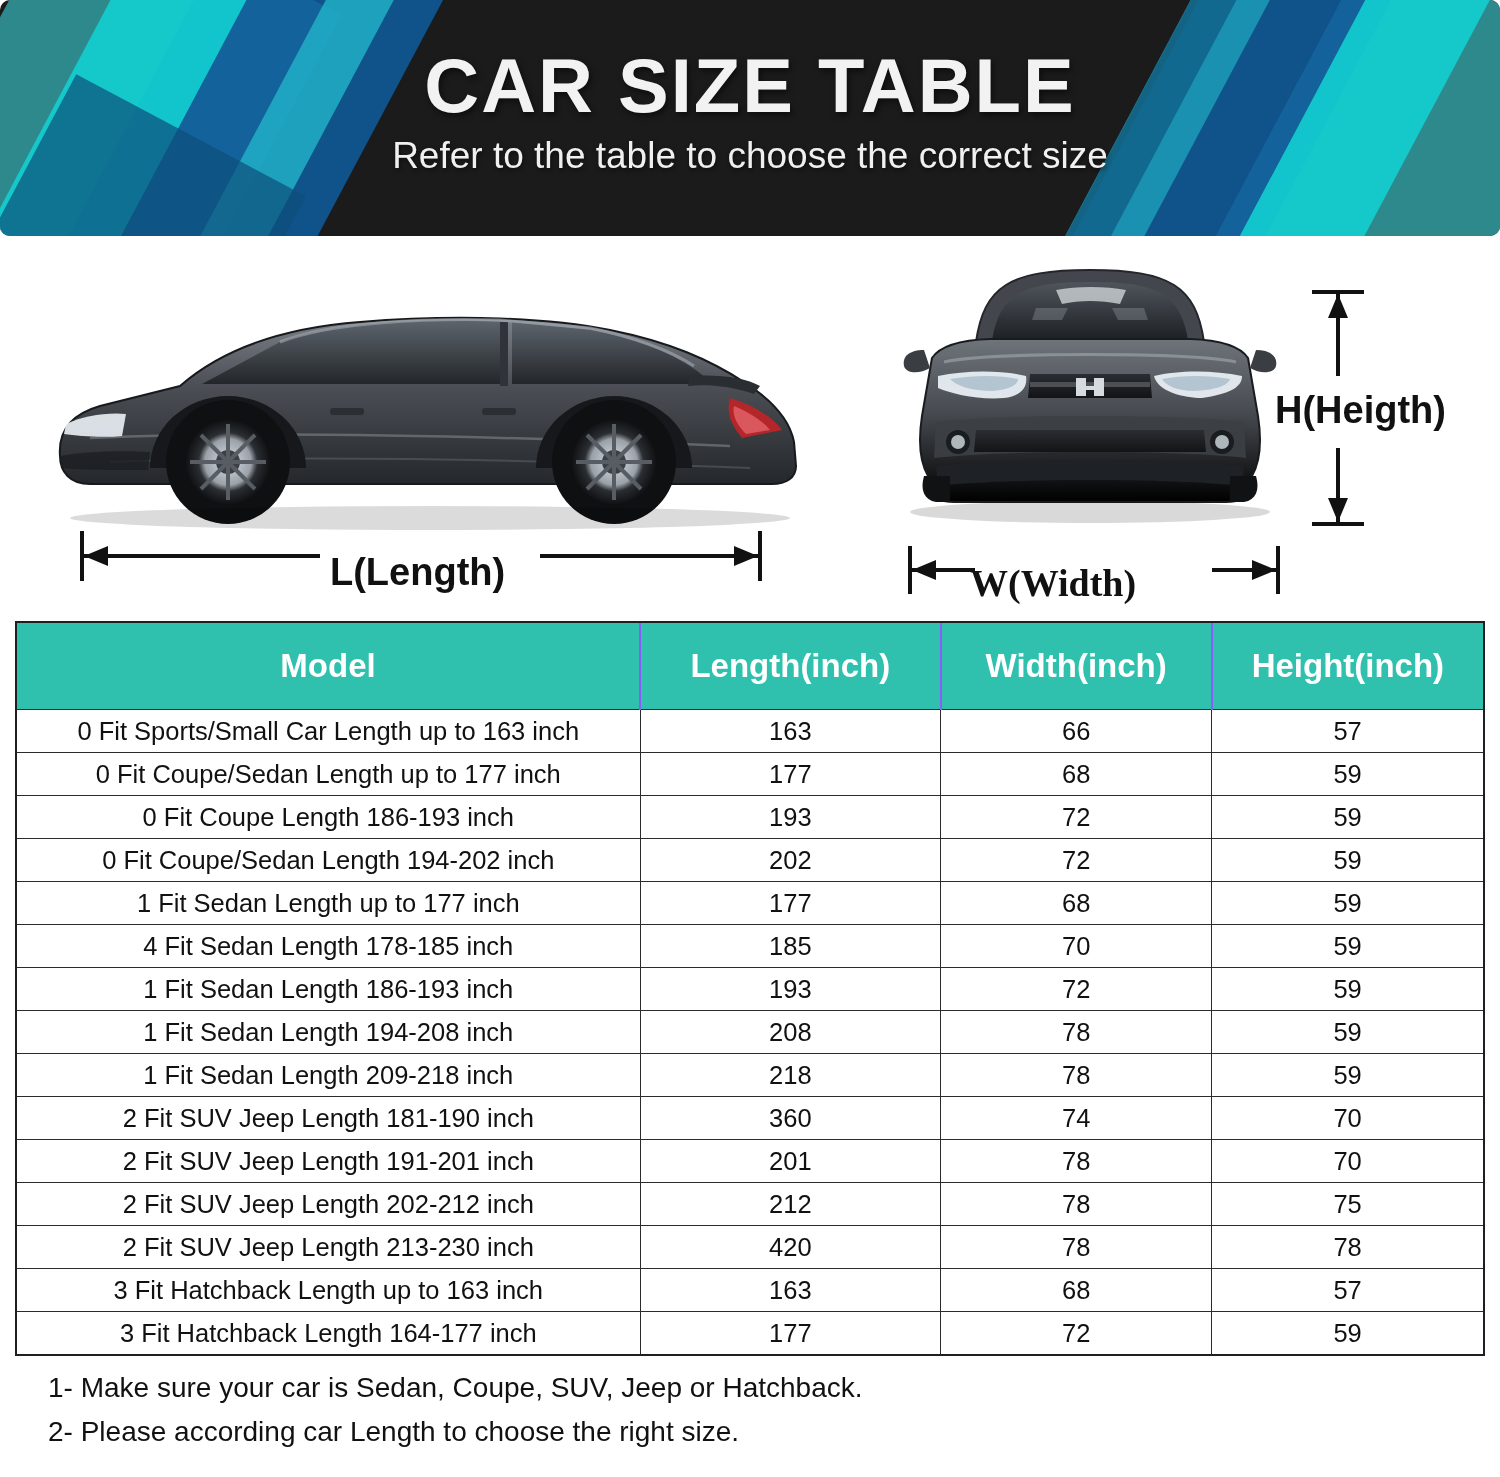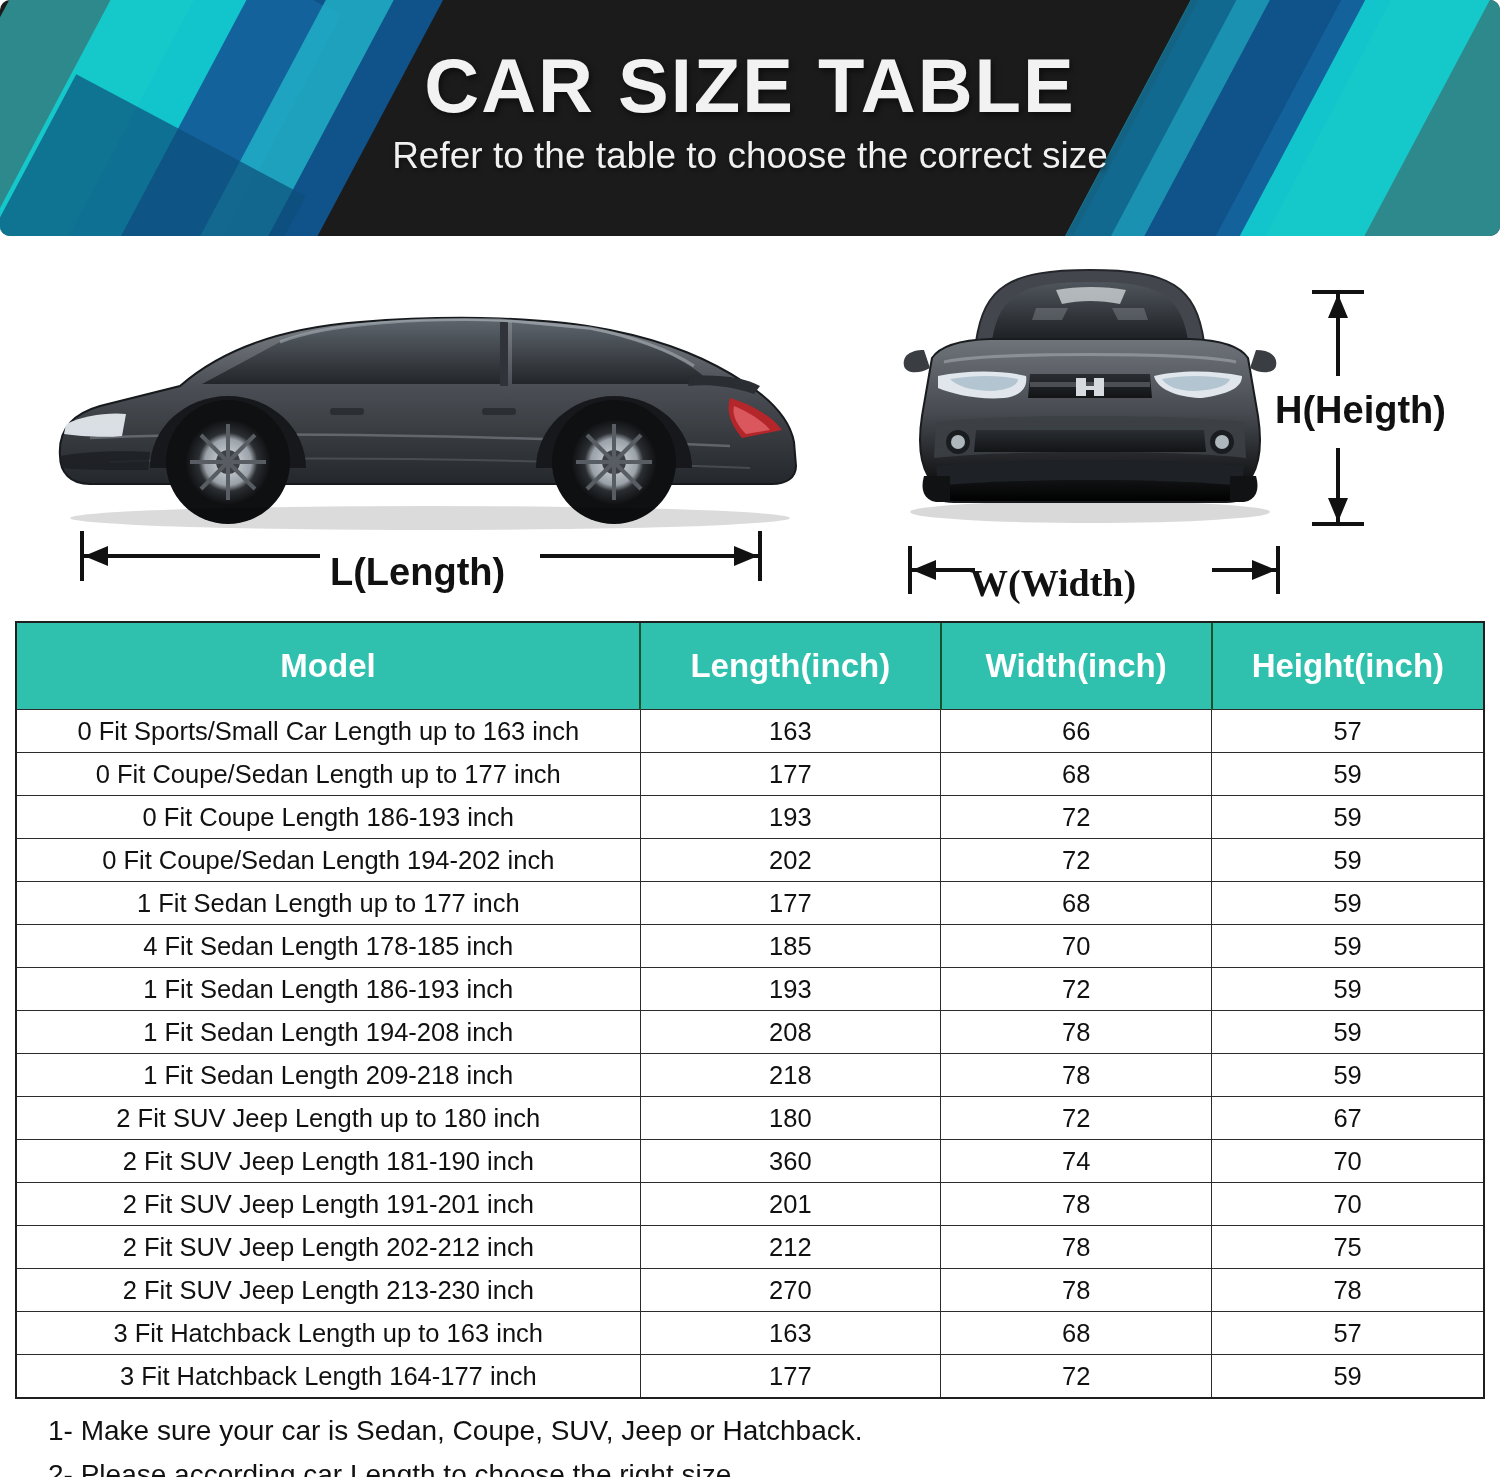--- a/index.html
+++ b/index.html
@@ -179,21 +179,21 @@
     border-collapse: collapse;
     width: 100%;
     table-layout: fixed;
   }
   thead th {
     background: #2fc1ae;
     color: #ffffff;
     font-size: 33px;
     font-weight: bold;
     height: 84px;
-    border-right: 2px solid #14532d;
+    border-right: 2px solid #8b5cf6;
     text-align: center;
     vertical-align: middle;
   }
   thead th:last-child { border-right: none; }
   tbody td {
     height: 42px;
     font-size: 25.5px;
     text-align: center;
     border-top: 1.5px solid #2b2b2b;
     border-right: 1.5px solid #2b2b2b;
@@ -469,46 +469,40 @@
         <td>78</td>
         <td>59</td>
       </tr>
       <tr>
         <td>1 Fit Sedan Length 209-218 inch</td>
         <td>218</td>
         <td>78</td>
         <td>59</td>
       </tr>
       <tr>
-        <td>2 Fit SUV Jeep Length up to 180 inch</td>
-        <td>180</td>
-        <td>72</td>
-        <td>67</td>
-      </tr>
-      <tr>
         <td>2 Fit SUV Jeep Length 181-190 inch</td>
         <td>360</td>
         <td>74</td>
         <td>70</td>
       </tr>
       <tr>
         <td>2 Fit SUV Jeep Length 191-201 inch</td>
         <td>201</td>
         <td>78</td>
         <td>70</td>
       </tr>
       <tr>
         <td>2 Fit SUV Jeep Length 202-212 inch</td>
         <td>212</td>
         <td>78</td>
         <td>75</td>
       </tr>
       <tr>
         <td>2 Fit SUV Jeep Length 213-230 inch</td>
-        <td>270</td>
+        <td>420</td>
         <td>78</td>
         <td>78</td>
       </tr>
       <tr>
         <td>3 Fit Hatchback Length up to 163 inch</td>
         <td>163</td>
         <td>68</td>
         <td>57</td>
       </tr>
       <tr>

